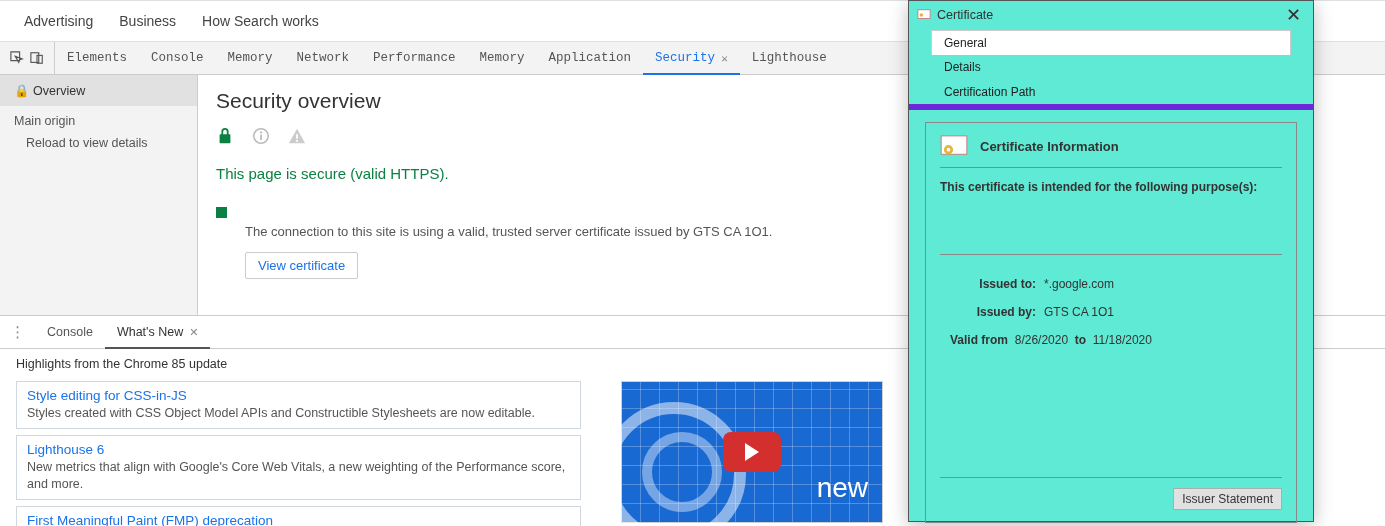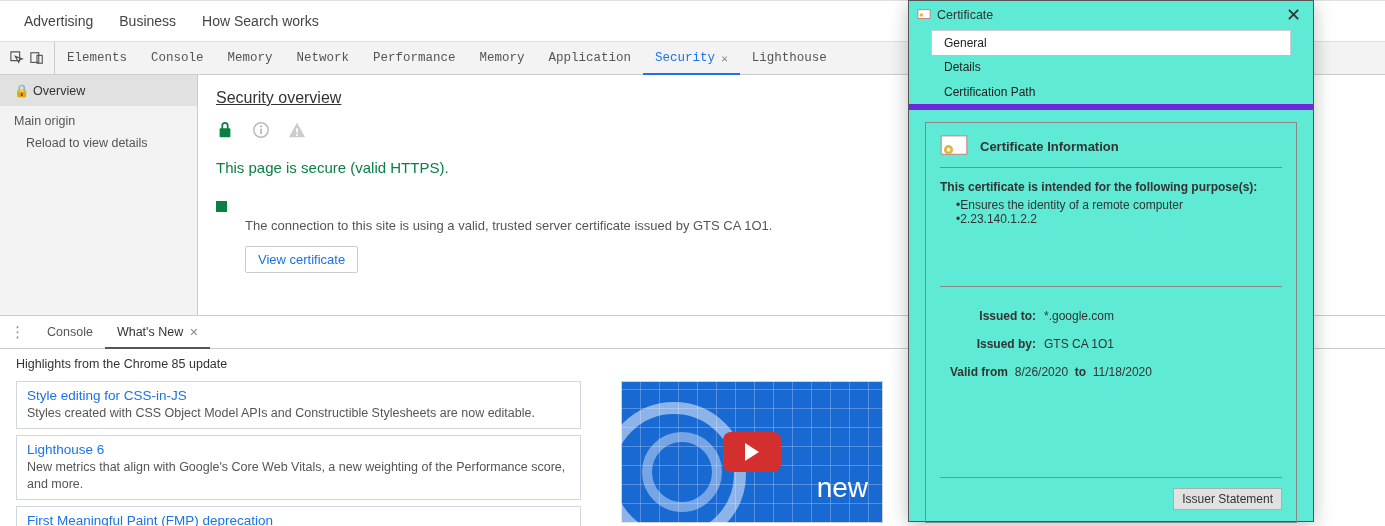--- a/index.html
+++ b/index.html
@@ -21,21 +21,21 @@
 
 
 .dt-body{display:flex;height:240px;border-bottom:1px solid #ccc;}
 .dt-side{width:197px;background:#f3f3f3;border-right:1px solid #ccc;}
 .dt-side-item{padding:8px 14px;}
 .dt-side-item.sel{background:#e1e1e1;}
 .dt-side-item.sel .lock-ic{color:#0b8043;}
 .dt-side-heading{padding:8px 14px 4px;color:#555;}
 .dt-side-sub{padding:4px 14px 4px 26px;color:#555;font-size:12.5px;}
 .dt-main{flex:1;padding:14px 18px;}
-.sec-title{font-size:16px;color:#333;margin-bottom:14px;text-decoration:underline;}
+.sec-title{font-size:21px;color:#333;margin-bottom:14px;}
 .sec-icons{display:flex;gap:18px;margin-bottom:20px;}
 .sec-icons .ii{width:18px;height:18px;}
 .sec-msg{color:#0b8043;font-size:15px;margin-bottom:22px;}
 .cert-row{display:flex;gap:18px;}
 .cert-sq{width:11px;height:11px;background:#0b8043;margin-top:3px;flex:none;}
 .cert-title{font-size:13.5px;color:#333;}
 .cert-title .valid{color:#0b8043;}
 .cert-desc{color:#555;margin-top:19px;font-size:13px;line-height:1.45;}
 .cert-btn{margin-top:10px;display:inline-block;border:1px solid #ccc;border-radius:2px;padding:5px 12px;color:#1a73e8;font-size:13px;cursor:pointer;}
 
@@ -214,24 +214,20 @@
     <div class="cert-box">
       <div class="cert-box-hdr">
         <svg class="cico" viewBox="0 0 30 24">
               <rect x="1" y="1" width="28" height="20" fill="#fff" stroke="#c77"></rect>
               <circle cx="9" cy="16" r="5" fill="#e7b43c"></circle>
               <circle cx="9" cy="16" r="2" fill="#fff"></circle>
             </svg>
         <div class="ctxt">Certificate Information</div>
       </div>
       <div class="cert-purpose">This certificate is intended for the following purpose(s):</div>
-      <div class="purpose-list">
-        <div>Ensures the identity of a remote computer</div>
-        <div>2.23.140.1.2.2</div>
-      </div>
       <div class="cert-details">
         <div class="kv">
           <div class="k">Issued to:</div>
           <div class="v">*.google.com</div>
         </div>
         <div class="kv">
           <div class="k">Issued by:</div>
           <div class="v">GTS CA 1O1</div>
         </div>
         <div class="valid-from">

